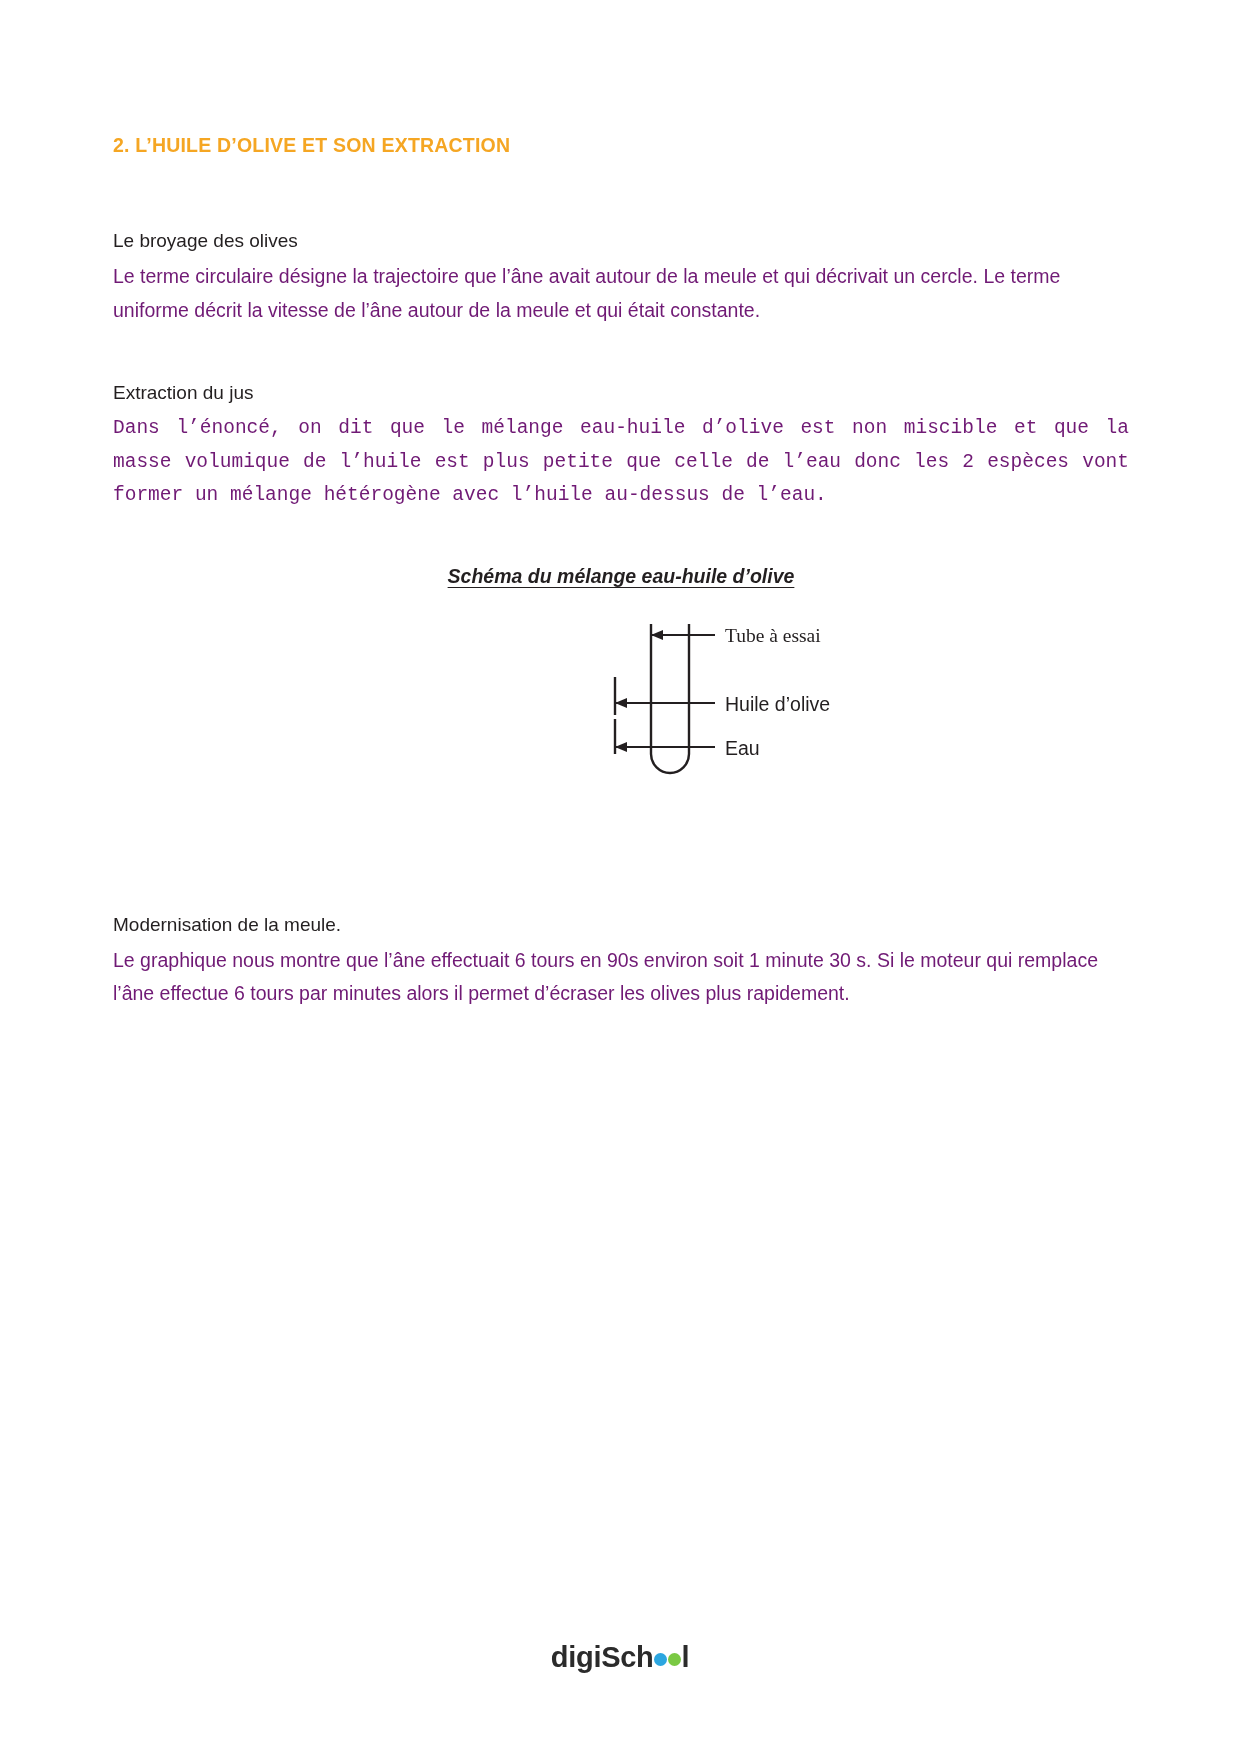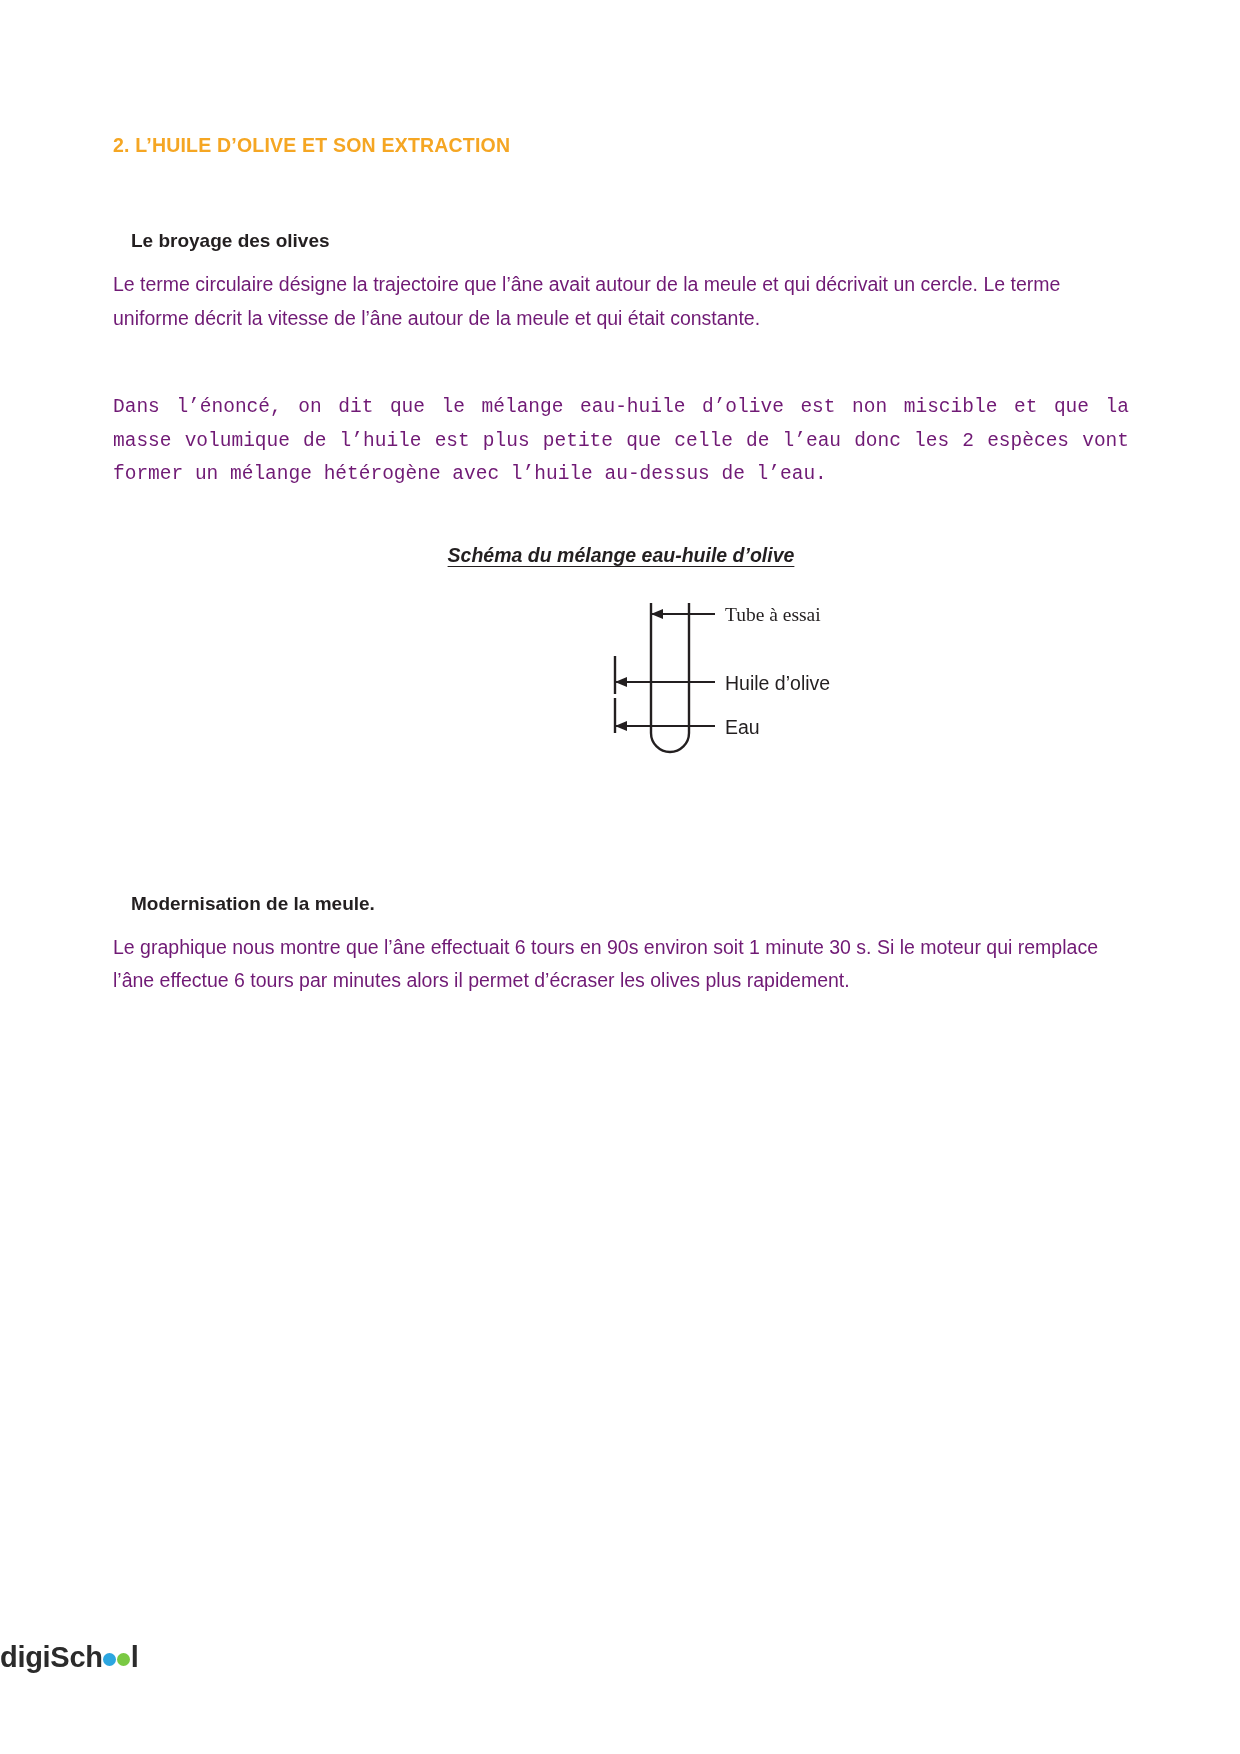--- a/index.html
+++ b/index.html
@@ -28,23 +28,23 @@
     width: 1016px;
   }
   .section-title {
     color: #f5a623;
     font-weight: bold;
     font-size: 19.5px;
     letter-spacing: 0.2px;
     margin: 0 0 0 0;
   }
   .sub-head {
-    font-weight: bold;
+    font-weight: normal;
     font-size: 19px;
-    margin: 18px;
+    margin: 0;
     padding: 0;
     line-height: 1.0;
   }
   .para {
     font-size: 19.5px;
     line-height: 1.72;
     margin: 0;
     color: #701a75;
   }
   .justify {
@@ -97,21 +97,21 @@
     margin-top: 86px;
   }
   .block-modern .para {
     margin-top: 10px;
   }
   .footer {
     position: absolute;
     left: 0;
     bottom: 86px;
     width: 1240px;
-    text-align: left;
+    text-align: center;
   }
   .logo {
     display: inline-block;
     font-size: 29px;
     font-weight: bold;
     letter-spacing: -0.3px;
     color: #2b2b2b;
     position: relative;
   }
   .logo .dot {
@@ -132,20 +132,21 @@
   <div class="content">
 
     <h1 class="section-title">2. L’HUILE D’OLIVE ET SON EXTRACTION</h1>
 
     <div class="block-broyage">
       <div class="sub-head">Le broyage des olives</div>
       <p class="para">Le terme circulaire désigne la trajectoire que l’âne avait autour de la meule et qui décrivait un cercle. Le terme uniforme décrit la vitesse de l’âne autour de la meule et qui était constante.</p>
     </div>
 
     <div class="block-extraction">
+      <div class="sub-head">Extraction du jus</div>
       <p class="para justify">Dans l’énoncé, on dit que le mélange eau-huile d’olive est non miscible et que la masse volumique de l’huile est plus petite que celle de l’eau donc les 2 espèces vont former un mélange hétérogène avec l’huile au-dessus de l’eau.</p>
     </div>
 
     <div class="fig-title">Schéma du mélange eau-huile d’olive</div>
 
     <div class="figure">
       <div class="fig-inner">
         <svg width="420" height="215" viewBox="0 0 420 215">
 
           <path d="M 148 10 L 148 140 A 19 19 0 0 0 186 140 L 186 10" fill="none" stroke="#231f20" stroke-width="2.4"></path>

